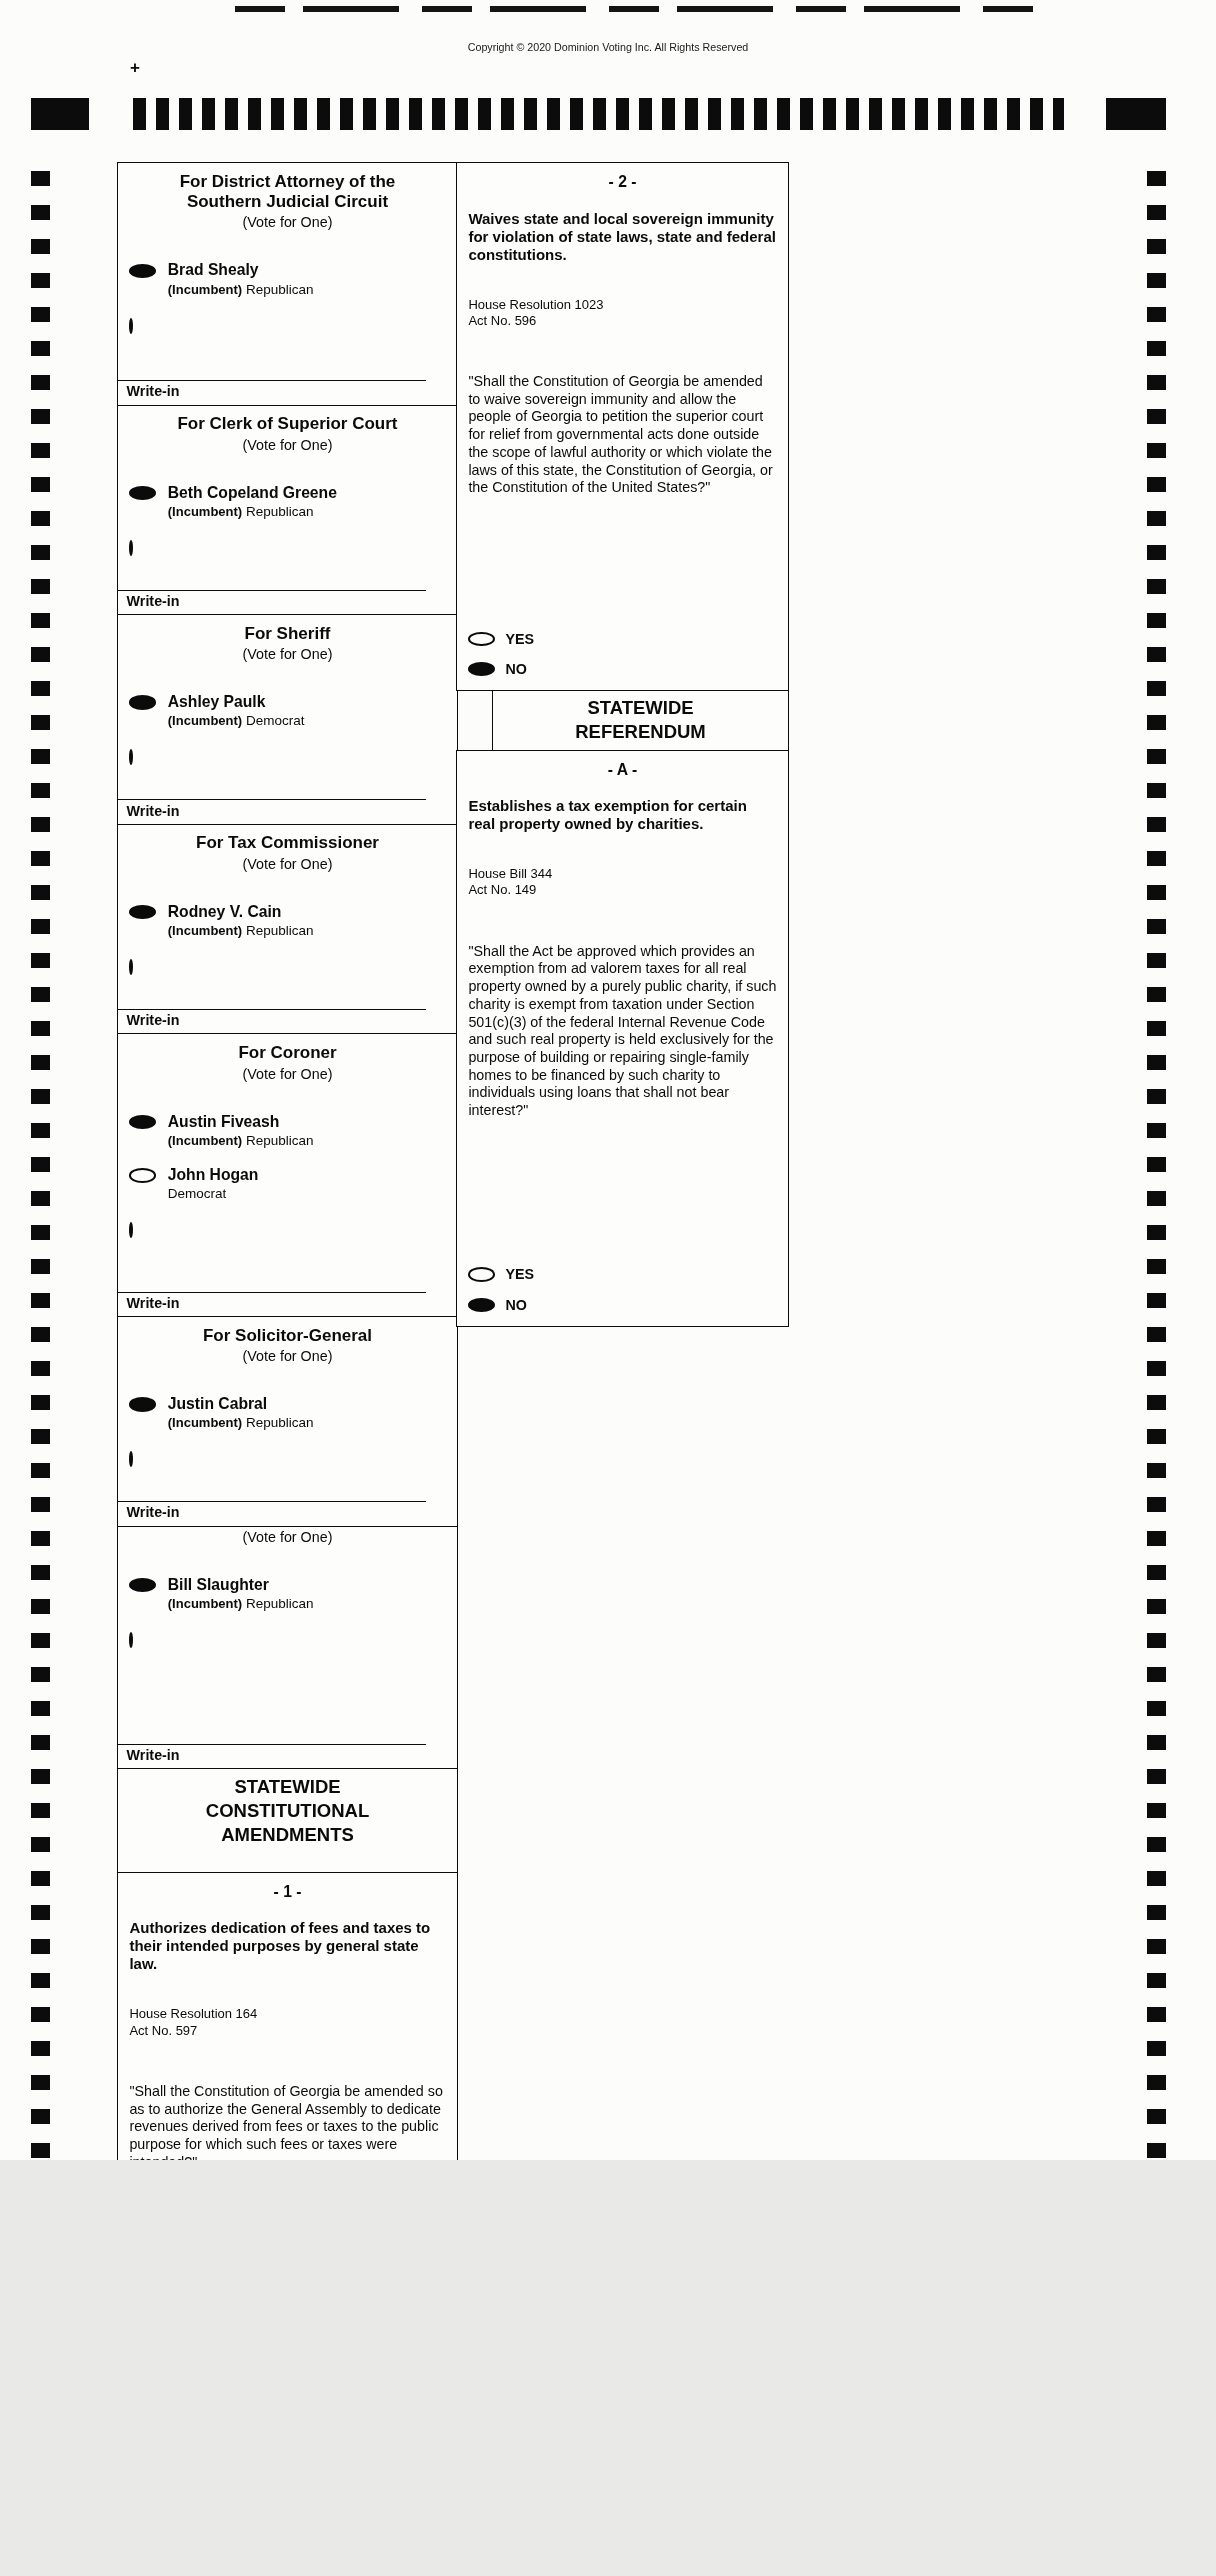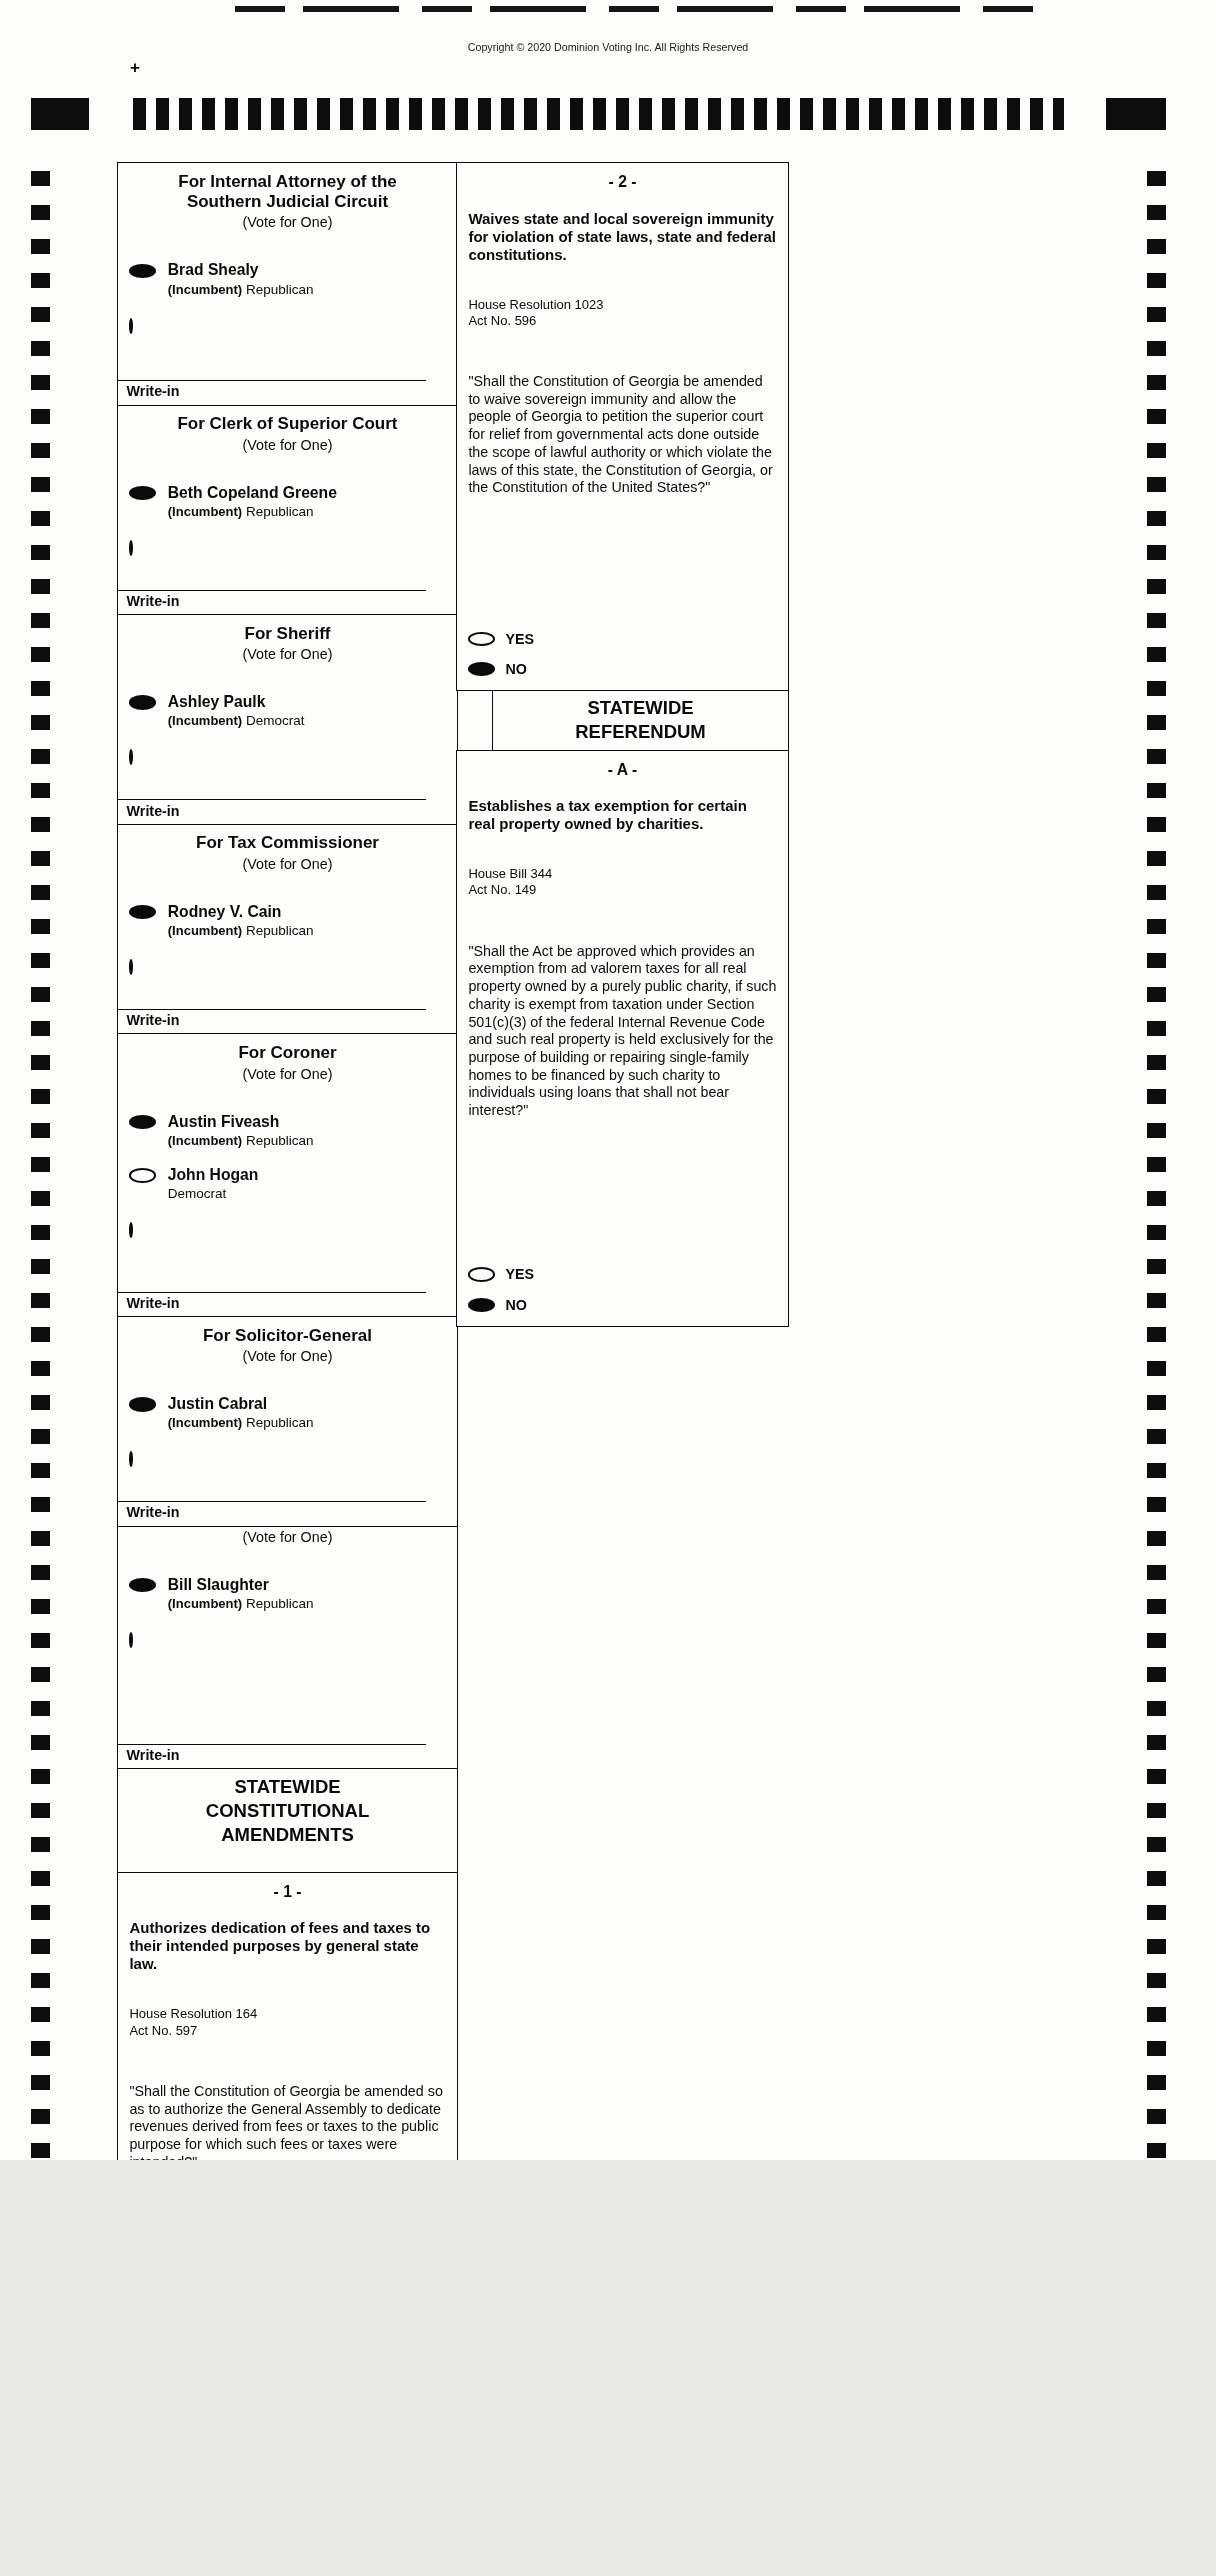--- a/index.html
+++ b/index.html
@@ -119,21 +119,21 @@
 
   <div class="mark block-tl"></div>
   <div class="timing-top"></div>
   <div class="mark block-tr"></div>
   <div class="marks-left"></div>
   <div class="marks-right"></div>
 
   <div class="col col-left">
 
     <section class="bbox h-342">
-      <div class="c-title">For Internal Attorney of the
+      <div class="c-title">For District Attorney of the
 Southern Judicial Circuit</div>
       <div class="c-inst">(Vote for One)</div>
       <div class="cand">
         <span class="bubble filled"></span>
         <span class="cand-text">
           <span class="cand-name">Brad Shealy</span>
           <span class="cand-detail"><b>(Incumbent)</b> <span>Republican</span></span>
         </span>
       </div>
       <div class="empty-row">

